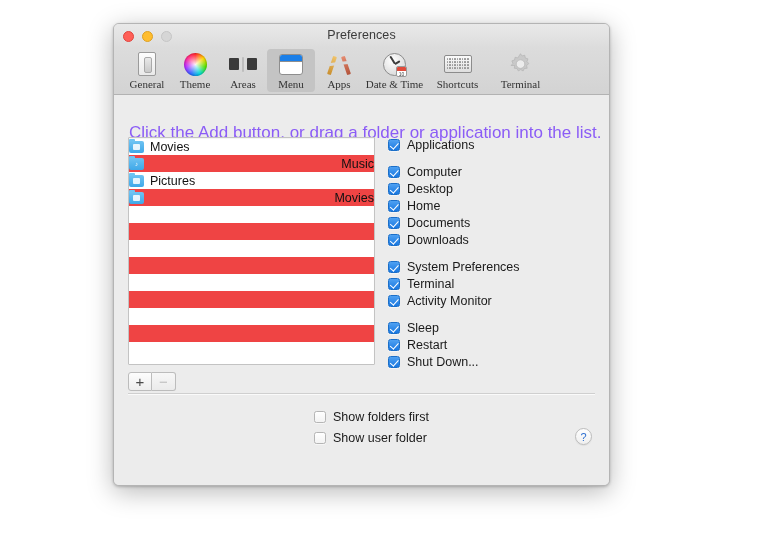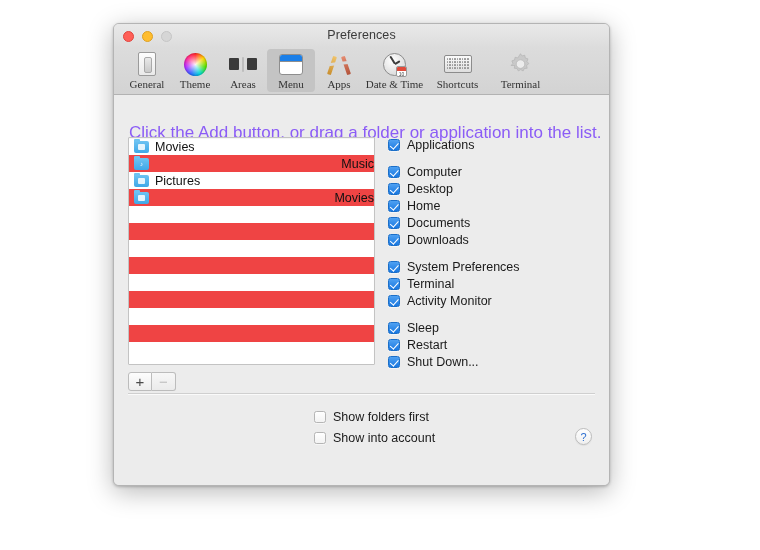--- a/index.html
+++ b/index.html
@@ -201,21 +201,20 @@
     background: #ffffff;
     border: 1px solid #c3c3c3;
     border-radius: 1px;
     overflow: hidden;
     box-shadow: inset 0 1px 1px rgba(0,0,0,0.05);
   }
   .lrow {
     height: 17px;
     display: flex;
     align-items: center;
-    padding-left: 5px;
     font-size: 12.5px;
     color: #111;
   }
   .lrow.alt { background: #ef4444; justify-content: space-between; }
   .lrow .fname { margin-left: 6px; }
 
   .folder {
     position: relative;
     width: 15px; height: 12px;
     background: linear-gradient(to bottom,#6ec3f2,#3fa8e8);
@@ -581,20 +580,20 @@
 
     <div id="divider"></div>
 
     <div id="bottom">
       <div class="crow">
         <span class="cbox off"></span>
         <span class="clabel">Show folders first</span>
       </div>
       <div class="crow">
         <span class="cbox off"></span>
-        <span class="clabel">Show into account</span>
+        <span class="clabel">Show user folder</span>
       </div>
     </div>
 
     <div id="help">?</div>
 
   </div>
 </div>
 
 </body></html>

